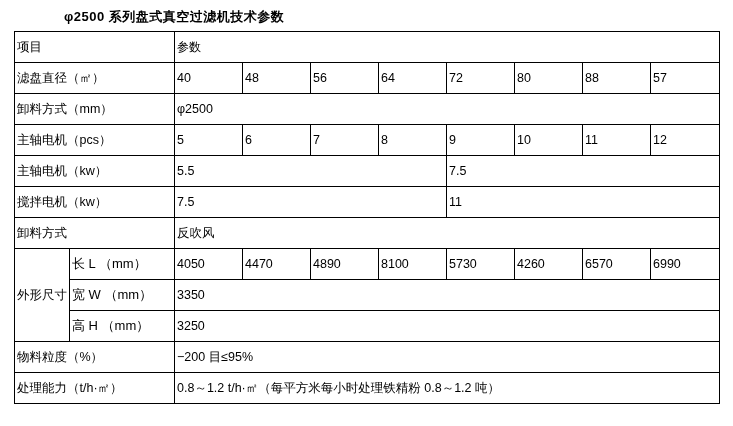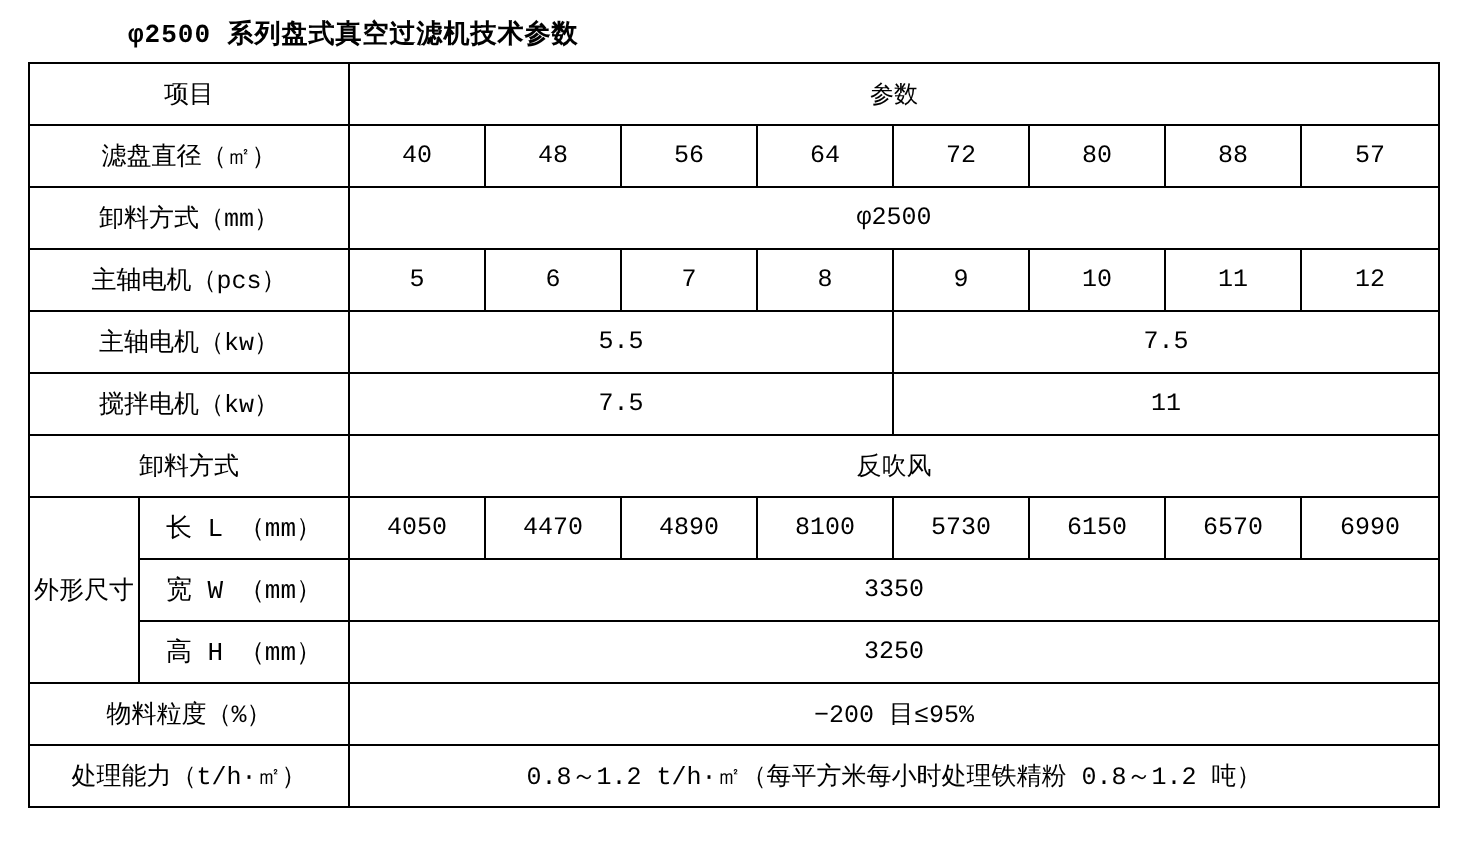--- a/index.html
+++ b/index.html
@@ -12,21 +12,20 @@
     height: 426px;
     font-family: "Liberation Sans", "DejaVu Sans", sans-serif;
     color: #000000;
     overflow: hidden;
   }
   .page {
     position: relative;
     width: 733px;
     height: 426px;
     box-sizing: border-box;
-    font-family: Liberation Mono, monospace;
   }
   .title {
     position: absolute;
     left: 64px;
     top: 8px;
     font-size: 13px;
     font-weight: bold;
     letter-spacing: 0.5px;
     white-space: nowrap;
   }
@@ -34,21 +33,20 @@
     position: absolute;
     left: 14px;
     top: 31px;
     width: 705px;
     border-collapse: collapse;
     table-layout: fixed;
     font-size: 12px;
   }
   table.spec td {
     border: 1px solid #000000;
-    text-align: center;
     vertical-align: middle;
     height: 30px;
     padding: 0 2px;
     white-space: nowrap;
     overflow: hidden;
   }
   td.label {
     font-size: 12.5px;
   }
   td.sublabel {
@@ -136,21 +134,21 @@
       </tr>
 
       <tr>
         <td class="rowlabel-tall" rowspan="3">外形尺寸</td>
         <td class="sublabel">长 L （mm）</td>
         <td class="num">4050</td>
         <td class="num">4470</td>
         <td class="num">4890</td>
         <td class="num">8100</td>
         <td class="num">5730</td>
-        <td class="num">6150</td>
+        <td class="num">4260</td>
         <td class="num">6570</td>
         <td class="num">6990</td>
       </tr>
 
       <tr>
         <td class="sublabel">宽 W （mm）</td>
         <td class="num" colspan="8">3350</td>
       </tr>
 
       <tr>

